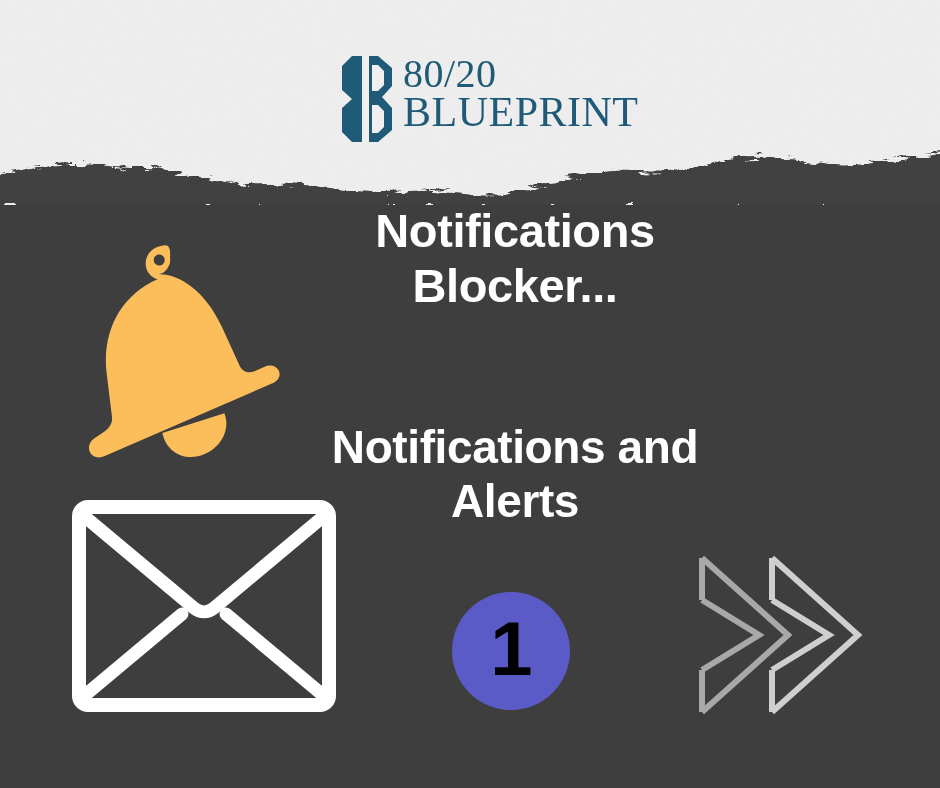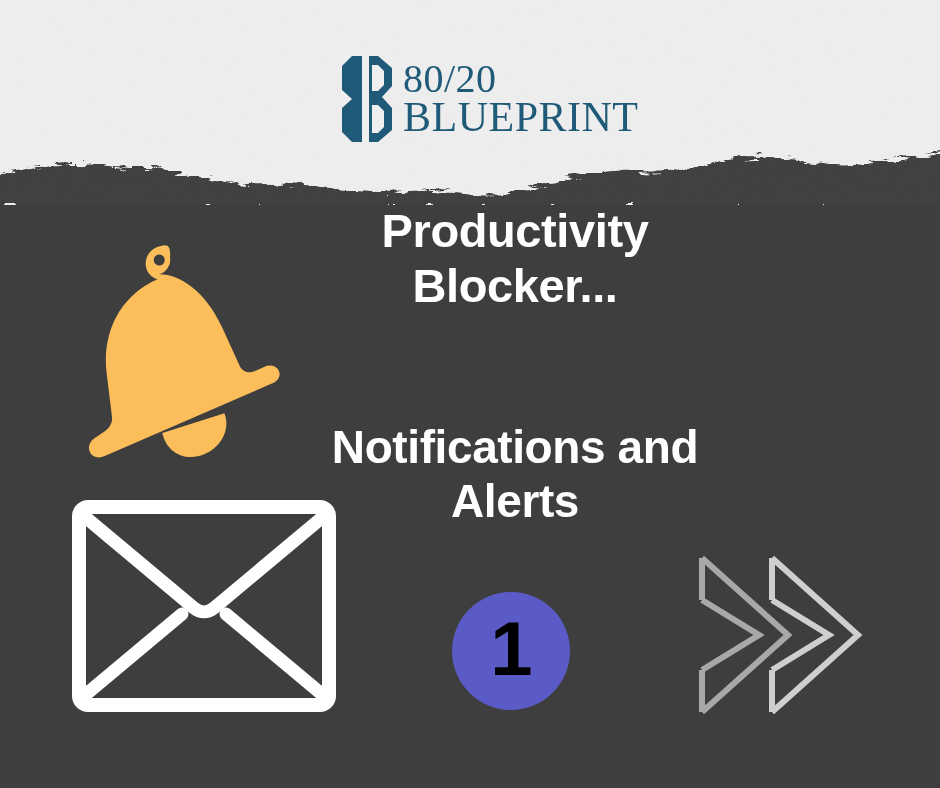--- a/index.html
+++ b/index.html
@@ -44,21 +44,21 @@
     opacity: .55;
   }
 
   
   .logo {
     position: absolute;
     left: 338px;
     top: 56px;
     z-index: 6;
     display: flex;
-    align-items: center;
+    align-items: flex-start;
     gap: 9px;
   }
   .logo-mark { width: 56px; height: 86px; display: block; }
   .logo-words {
     display: flex;
     flex-direction: column;
     line-height: .92;
     color: #1f5a78;
   }
   .logo-top {
@@ -185,21 +185,21 @@
       <path fill="#efefef" d="M4,0 L14,0 L4,10 Z"></path>
       <path fill="#efefef" d="M4,86 L14,86 L4,76 Z"></path>
       <path fill="#efefef" d="M4,34 L14,43 L4,52 Z"></path>
     </svg>
     <div class="logo-words">
       <span class="logo-top">80/20</span>
       <span class="logo-bottom">BLUEPRINT</span>
     </div>
   </div>
 
-  <div class="headline" id="headline-1">Productivity Blocker...</div>
+  <div class="headline" id="headline-1">Notifications Blocker...</div>
 
   <div class="headline" id="headline-2">Notifications and Alerts</div>
 
   <svg class="icon-abs" id="bell-icon" viewBox="0 0 218 250">
     <g transform="rotate(-7 109 125)">
       <path fill="#fcbe5b" d="
         M104,22
         C 92,22 84,30 84,40
         C 84,47 88,52 94,55
         C 56,66 32,100 32,142

